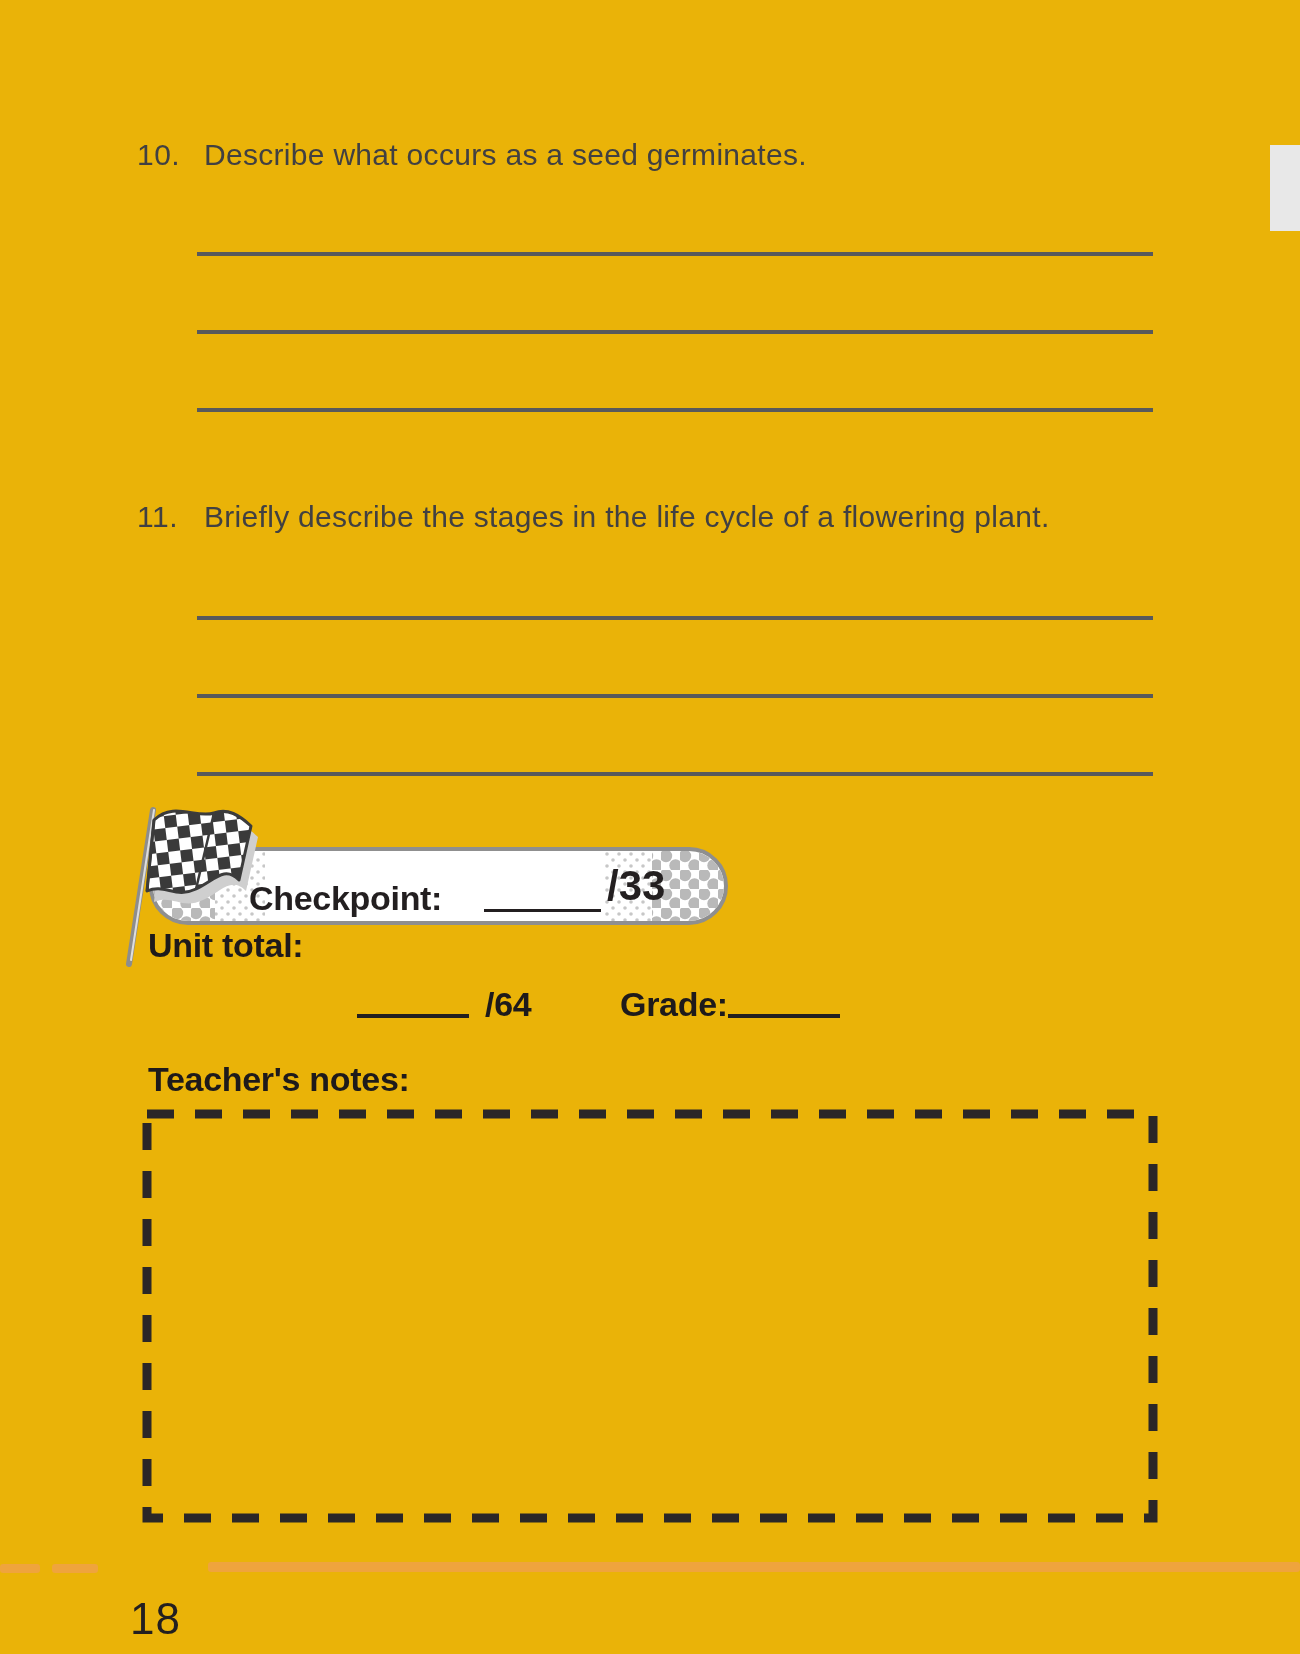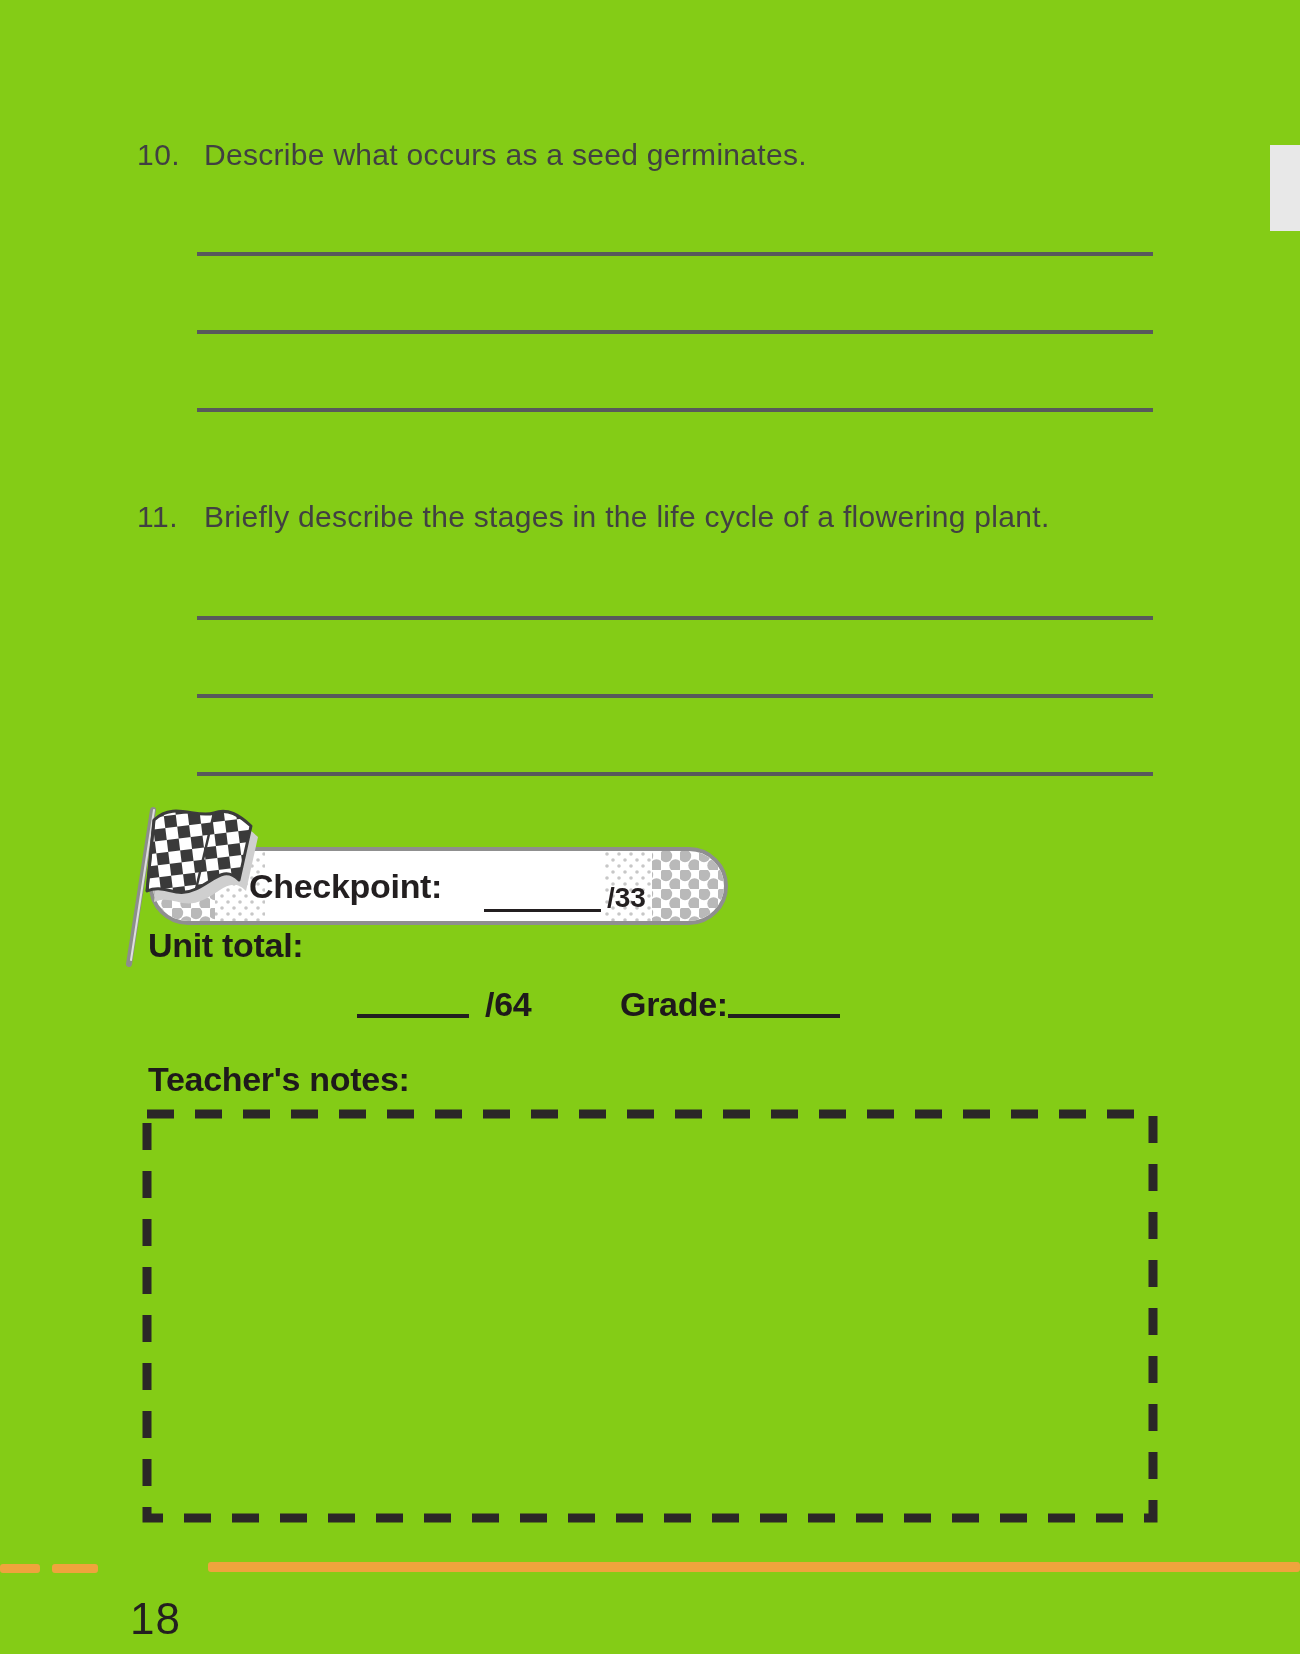--- a/index.html
+++ b/index.html
@@ -1,20 +1,20 @@
 <!DOCTYPE html>
 <html><head>
 <meta charset="utf-8">
 <style>
   * { margin:0; padding:0; box-sizing:border-box; }
   html,body { background:#ffffff; }
   .page {
     position:relative;
     width:1300px; height:1654px;
-    background:#84cc16;
+    background:#eab308;
     font-family:"Liberation Sans", sans-serif;
     color:#231f20;
     overflow:hidden;
   }
   
   .side-tab {
     position:absolute; left:1270px; top:145px;
     width:30px; height:86px;
     background:#e8e8e8;
   }
@@ -38,31 +38,31 @@
     width:579px; height:78px;
     background:#ffffff;
     border:4px solid #8f8f8f;
     border-radius:44px;
     overflow:hidden;
   }
   .pill .cap { position:absolute; top:0; height:100%; }
   .pill .cap.left  { left:0; }
   .pill .cap.right { right:0; }
   .pill-label {
-    position:absolute; left:96px; top:0; height:70px;
+    position:absolute; left:96px; top:12px; height:70px;
     line-height:70px; font-weight:bold; font-size:34px;
     letter-spacing:-0.3px; color:#231f20;
   }
   .pill-blank {
     position:absolute; left:331px; top:20px; width:117px; height:41px;
     border-bottom:3px solid #231f20;
   }
   .pill-score {
-    position:absolute; left:454px; top:12px; height:70px;
-    line-height:70px; font-weight:bold; font-size:28px; color:#231f20;
+    position:absolute; left:454px; top:0; height:70px;
+    line-height:70px; font-weight:bold; font-size:42px; color:#231f20;
   }
   .flag-wrap { position:absolute; left:120px; top:788px; width:160px; height:190px; }
   
   .bold-label {
     position:absolute; font-weight:bold; font-size:34px;
     letter-spacing:-0.3px; color:#1e1a1b; white-space:nowrap;
   }
   .write-blank {
     position:absolute; height:4px; background:#231f20;
   }

